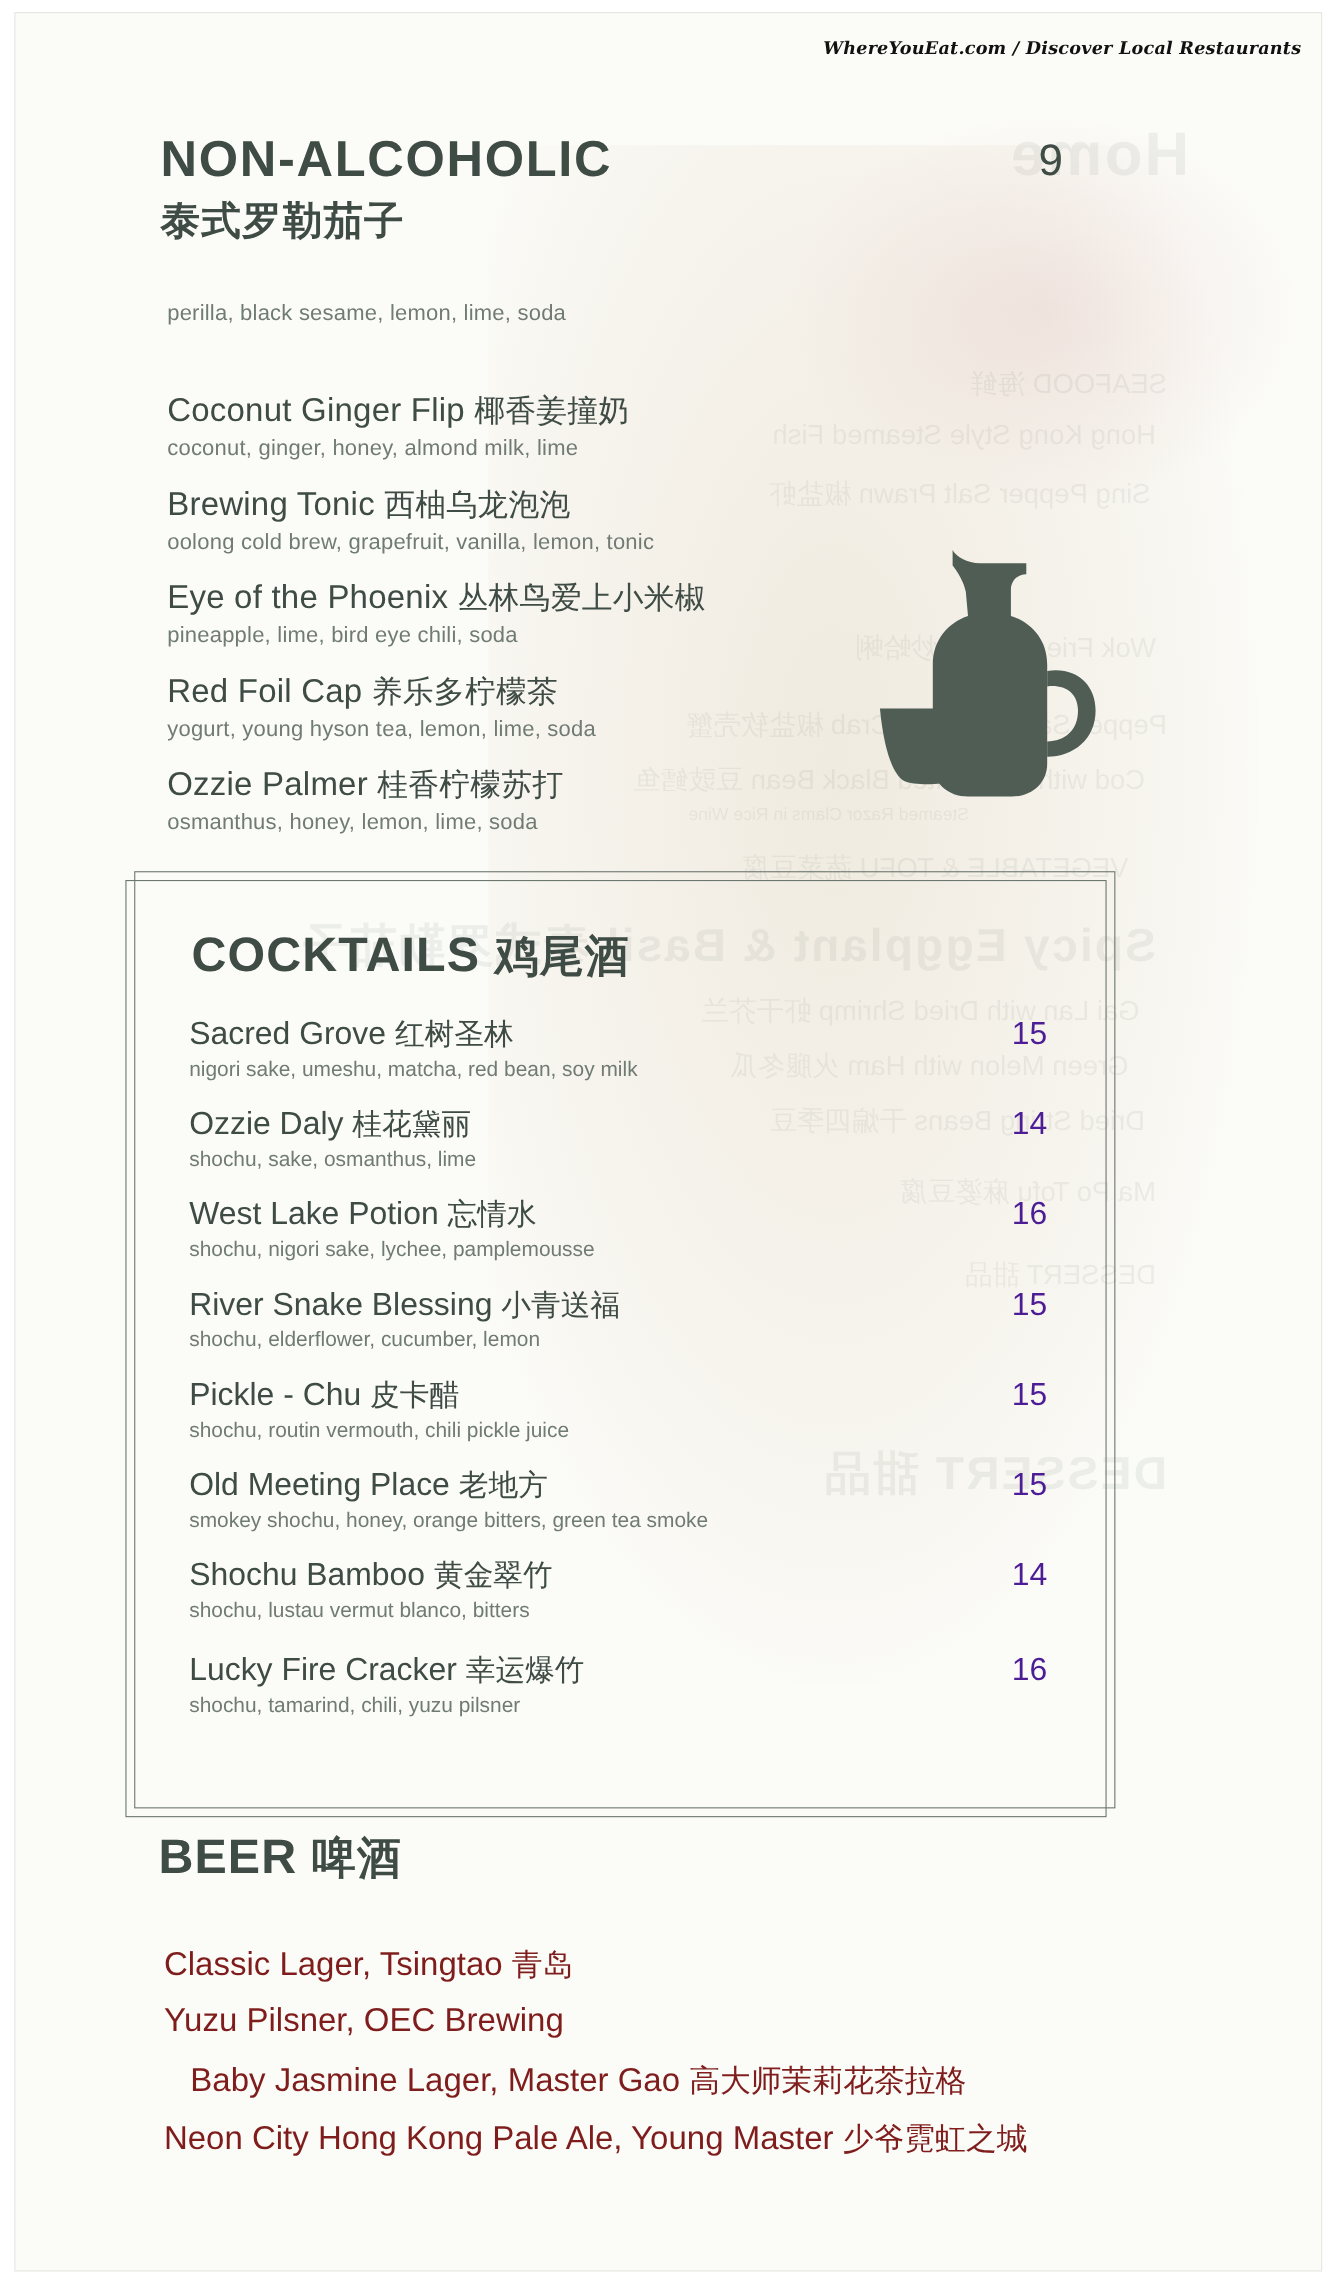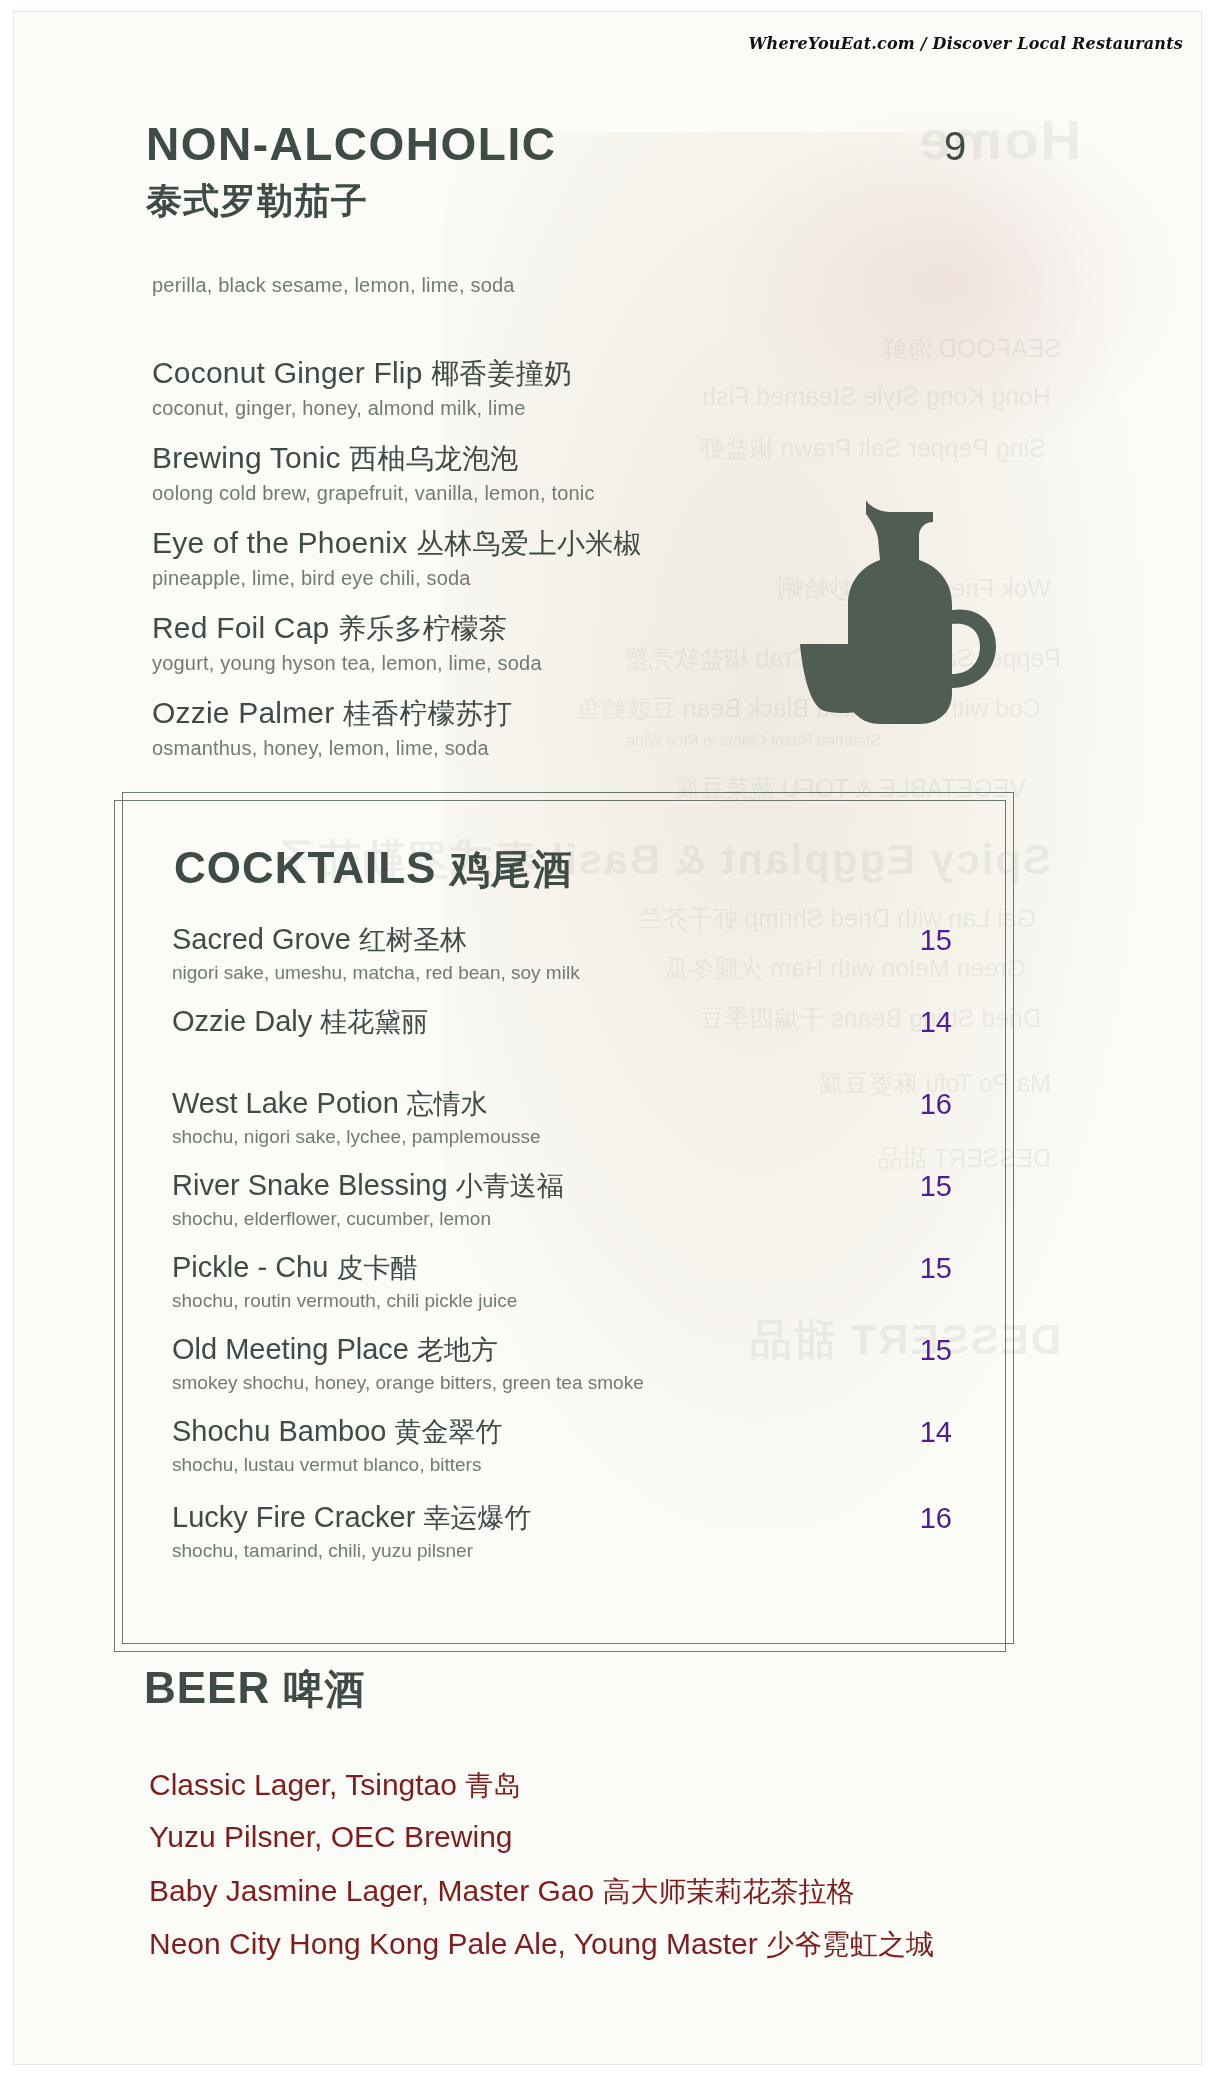--- a/index.html
+++ b/index.html
@@ -307,20 +307,21 @@
 
         <div class="cb-head"><span>COCKTAILS</span> <span class="cn">鸡尾酒</span></div>
 
         <div class="ck" style="top:130px;">
           <div class="nm"><span>Sacred Grove</span> <span class="cn">红树圣林</span></div>
           <div class="desc">nigori sake, umeshu, matcha, red bean, soy milk</div>
           <div class="pr">15</div>
         </div>
         <div class="ck" style="top:212px;">
           <div class="nm"><span>Ozzie Daly</span> <span class="cn">桂花黛丽</span></div>
+          <div class="desc">shochu, sake, osmanthus, lime</div>
           <div class="pr">14</div>
         </div>
         <div class="ck" style="top:294px;">
           <div class="nm"><span>West Lake Potion</span> <span class="cn">忘情水</span></div>
           <div class="desc">shochu, nigori sake, lychee, pamplemousse</div>
           <div class="pr">16</div>
         </div>
         <div class="ck" style="top:376px;">
           <div class="nm"><span>River Snake Blessing</span> <span class="cn">小青送福</span></div>
           <div class="desc">shochu, elderflower, cucumber, lemon</div>
@@ -345,18 +346,18 @@
           <div class="nm"><span>Lucky Fire Cracker</span> <span class="cn">幸运爆竹</span></div>
           <div class="desc">shochu, tamarind, chili, yuzu pilsner</div>
           <div class="pr">16</div>
         </div>
       </div>
 
       <div class="beer-head"><span>BEER</span> <span class="cn">啤酒</span></div>
 
       <div class="beer" style="top:1755px;"><span>Classic Lager, Tsingtao </span><span class="cn">青岛</span></div>
       <div class="beer" style="top:1808px;"><span>Yuzu Pilsner, OEC Brewing</span><span class="cn"></span></div>
-      <div class="beer" style="top:1861px;"><span>Baby Jasmine Lager, Master Gao </span><span class="cn">高大师茉莉花茶拉格</span></div>
+      <div class="beer" style="top:1861px;margin-left:24px;"><span>Baby Jasmine Lager, Master Gao </span><span class="cn">高大师茉莉花茶拉格</span></div>
       <div class="beer" style="top:1914px;"><span>Neon City Hong Kong Pale Ale, Young Master </span><span class="cn">少爷霓虹之城</span></div>
 
     </div>
   </div>
 </div>
 
 </body></html>

